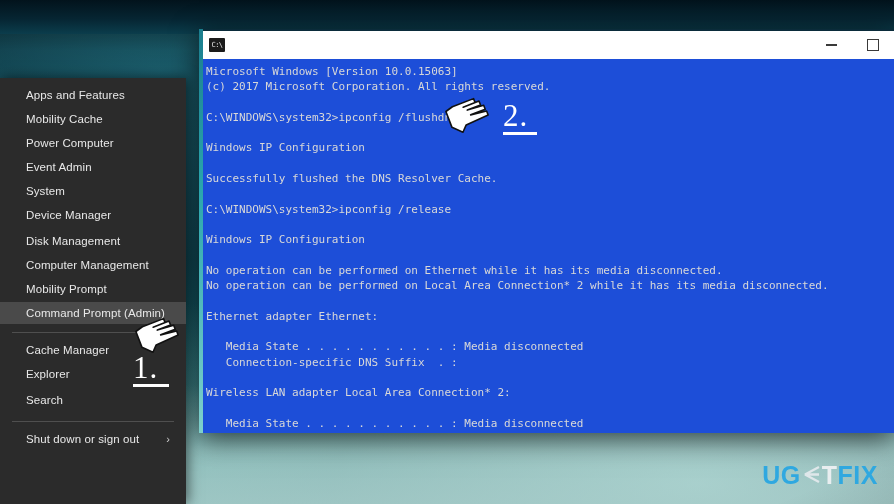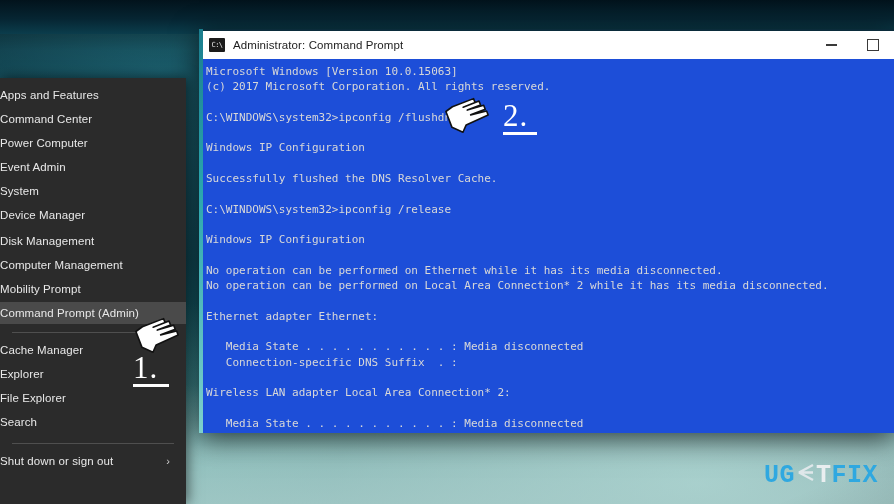--- a/index.html
+++ b/index.html
@@ -61,20 +61,21 @@
     top: 78px;
     width: 186px;
     height: 426px;
     background: #2b2b2b;
     box-shadow: 2px 0 12px rgba(0,0,0,0.55);
     overflow: hidden;
   }
   .winx-menu .menu-item {
     height: 22px;
     line-height: 22px;
+    padding-left: 26px;
     color: #e8e8e8;
     font-size: 11.5px;
     letter-spacing: 0.1px;
     position: relative;
     white-space: nowrap;
   }
   .winx-menu .menu-item.highlighted {
     background: #4a4a4a;
   }
   .winx-menu .menu-spacer {
@@ -216,21 +217,21 @@
   .step-1 .underline { width: 36px; }
   .step-2 { left: 503px; top: 100px; }
   .step-2 .underline { width: 34px; }
 
   
   .watermark {
     position: absolute;
     right: 16px;
     bottom: 14px;
     z-index: 40;
-    font-family: Liberation Mono, monospace;
+    font-family: Liberation Sans, sans-serif;
     font-weight: bold;
     font-size: 25px;
     letter-spacing: 0.5px;
     display: flex;
     align-items: center;
   }
   .wm-u { color: #2fa8e0; }
   .wm-e { margin: 0 1px; display: inline-block; }
   .wm-t { color: #e9eef0; }
   .wm-fix { color: #2fa8e0; }
@@ -243,21 +244,20 @@
   <div class="wallpaper"></div>
   <div class="wallpaper-haze"></div>
   <div class="wallpaper-streak"></div>
   <div class="wallpaper-lowlight"></div>
   <div class="wallpaper-vignette"></div>
 
   <div class="cmd-glow-left"></div>
   <div class="cmd-window">
     <div class="cmd-titlebar">
       <div class="cmd-icon">C:\</div>
-      <div class="cmd-title">Administrator: Command Prompt</div>
       <div class="cmd-winbtns">
         <div class="cmd-winbtn">
           <span class="minimize-glyph"></span>
         </div>
         <div class="cmd-winbtn">
           <span class="maximize-glyph"></span>
         </div>
       </div>
     </div>
     <div class="cmd-body">
@@ -292,21 +292,21 @@
    Connection-specific DNS Suffix  . :
    Link-local IPv6 Address . . . . . : fe80::5920:5932:78d7:588c%2</pre>
     </div>
   </div>
 
   <div class="winx-left-edge"></div>
   <div class="winx-menu" id="winx-menu">
       <div class="menu-spacer"></div>
       <div class="menu-item"><span>Apps and Features</span></div>
       <div style="height: 2px;"></div>
-      <div class="menu-item"><span>Command Center</span></div>
+      <div class="menu-item"><span>Mobility Cache</span></div>
       <div style="height: 2px;"></div>
       <div class="menu-item"><span>Power Computer</span></div>
       <div style="height: 2px;"></div>
       <div class="menu-item"><span>Event Admin</span></div>
       <div style="height: 2px;"></div>
       <div class="menu-item"><span>System</span></div>
       <div style="height: 2px;"></div>
       <div class="menu-item"><span>Device Manager</span></div>
       <div style="height: 2px;"></div>
       <div style="height: 2px;"></div>
@@ -316,21 +316,20 @@
       <div style="height: 2px;"></div>
       <div class="menu-item"><span>Mobility Prompt</span></div>
       <div style="height: 2px;"></div>
       <div class="menu-item highlighted"><span>Command Prompt (Admin)</span></div>
       <div style="height: 2px;"></div>
       <div class="menu-divider"></div>
       <div class="menu-item"><span>Cache Manager</span></div>
       <div style="height: 2px;"></div>
       <div class="menu-item"><span>Explorer</span></div>
       <div style="height: 2px;"></div>
-      <div class="menu-item"><span>File Explorer</span></div>
       <div style="height: 2px;"></div>
       <div class="menu-item"><span>Search</span></div>
       <div style="height: 2px;"></div>
       <div style="height: 2px;"></div>
       <div class="menu-divider"></div>
       <div class="menu-item"><span>Shut down or sign out</span><span class="chevron">›</span></div>
     </div>
 
   <svg class="hand-cursor" style="left:126px; top:306px;" width="74" height="62" viewBox="0 0 74 62">
     <g transform="rotate(24 37 31)">

